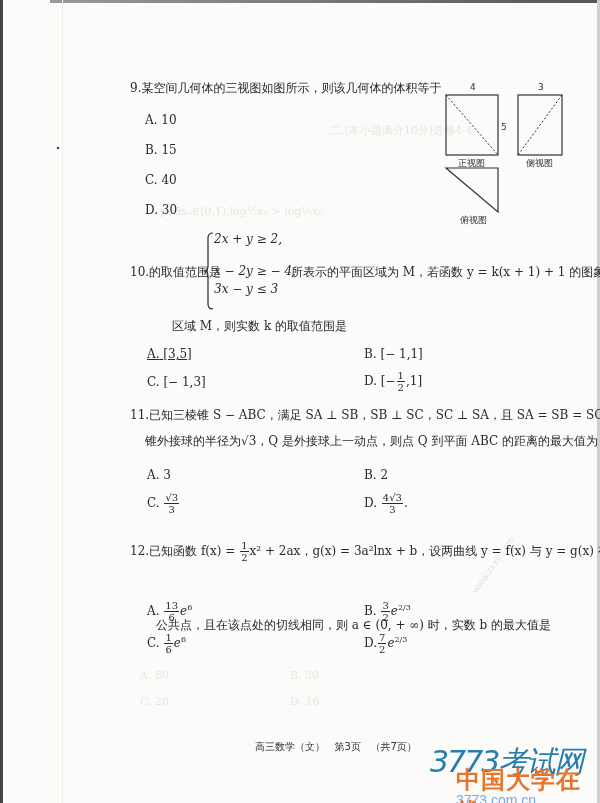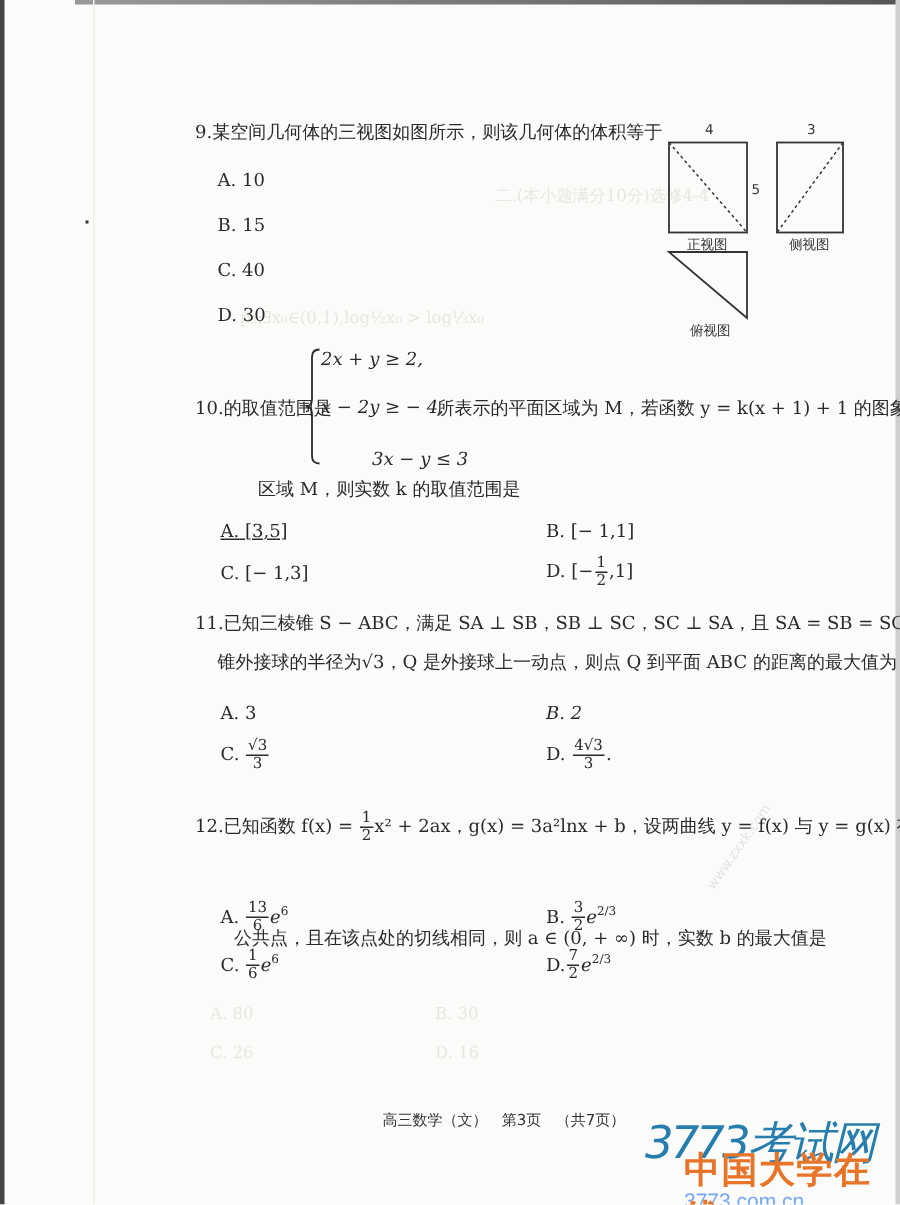--- a/index.html
+++ b/index.html
@@ -79,35 +79,35 @@
 </div>
 
 <div class="q" style="left:130px;top:264px;">
   <span>10.</span><span>的取值范围是</span>
 </div>
 <svg class="brace-block" viewBox="0 0 14 78">
   <path d="M10 1 Q5 1 5 6 L5 34 Q5 39 1 39 Q5 39 5 44 L5 72 Q5 77 10 77" fill="none" stroke="#2a2a2a" stroke-width="1.2"></path>
 </svg>
 <div class="sys-line" style="top:232px;">2x + y ≥ 2,</div>
 <div class="sys-line" style="top:264px;">x − 2y ≥ − 4,</div>
-<div class="sys-line" style="top:299px;margin-left:34px;">3x − y ≤ 3</div>
+<div class="sys-line" style="top:282px;">3x − y ≤ 3</div>
 <div class="q" style="left:291px;top:264px;">所表示的平面区域为 M，若函数 y = k(x + 1) + 1 的图象经过</div>
 <div class="q" style="left:145px;top:318px;padding-left:27px;">区域 M，则实数 k 的取值范围是</div>
 
 <div class="opt" style="left:147px;top:346px;text-decoration:underline;"><span>A.</span> <span>[3,5]</span></div>
 <div class="opt" style="left:364px;top:346px;"><span>B.</span> <span>[− 1,1]</span></div>
 <div class="opt" style="left:147px;top:374px;"><span>C.</span> <span>[− 1,3]</span></div>
 <div class="opt" style="left:364px;top:370px;"><span>D.</span> <span>[−</span><span class="frac"><span class="num">1</span><span class="den">2</span></span><span>,1]</span></div>
 
 <div class="q" style="left:130px;top:407px;">
   <span>11.</span><span>已知三棱锥 S − ABC，满足 SA ⊥ SB，SB ⊥ SC，SC ⊥ SA，且 SA = SB = SC，若该三棱</span>
 </div>
 <div class="q" style="left:145px;top:433px;">锥外接球的半径为√3，Q 是外接球上一动点，则点 Q 到平面 ABC 的距离的最大值为</div>
 <div class="opt" style="left:147px;top:467px;"><span>A.</span> <span>3</span></div>
-<div class="opt" style="left:364px;top:467px;font-style:italic;"><span>B.</span> <span>2</span></div>
+<div class="opt" style="left:364px;top:467px;"><span>B.</span> <span>2</span></div>
 <div class="opt" style="left:147px;top:492px;"><span>C.</span> <span class="frac"><span class="num">√3</span><span class="den">3</span></span></div>
 <div class="opt" style="left:364px;top:492px;"><span>D.</span> <span class="frac"><span class="num">4√3</span><span class="den">3</span></span><span>.</span></div>
 
 <div class="q" style="left:130px;top:540px;">
   <span>12.</span><span>已知函数 f(x) =</span> <span class="frac"><span class="num">1</span><span class="den">2</span></span><span>x² + 2ax，g(x) = 3a²lnx + b，设两曲线 y = f(x) 与 y = g(x) 有</span>
 </div>
 <div class="q" style="left:156px;top:573px;margin-top:44px;">公共点，且在该点处的切线相同，则 a ∈ (0, + ∞) 时，实数 b 的最大值是</div>
 <div class="opt" style="left:147px;top:600px;"><span>A.</span> <span class="frac"><span class="num">13</span><span class="den">6</span></span><i>e</i><sup>6</sup></div>
 <div class="opt" style="left:364px;top:600px;"><span>B.</span> <span class="frac"><span class="num">3</span><span class="den">2</span></span><i>e</i><sup>2/3</sup></div>
 <div class="opt" style="left:147px;top:632px;"><span>C.</span> <span class="frac"><span class="num">1</span><span class="den">6</span></span><i>e</i><sup>6</sup></div>

